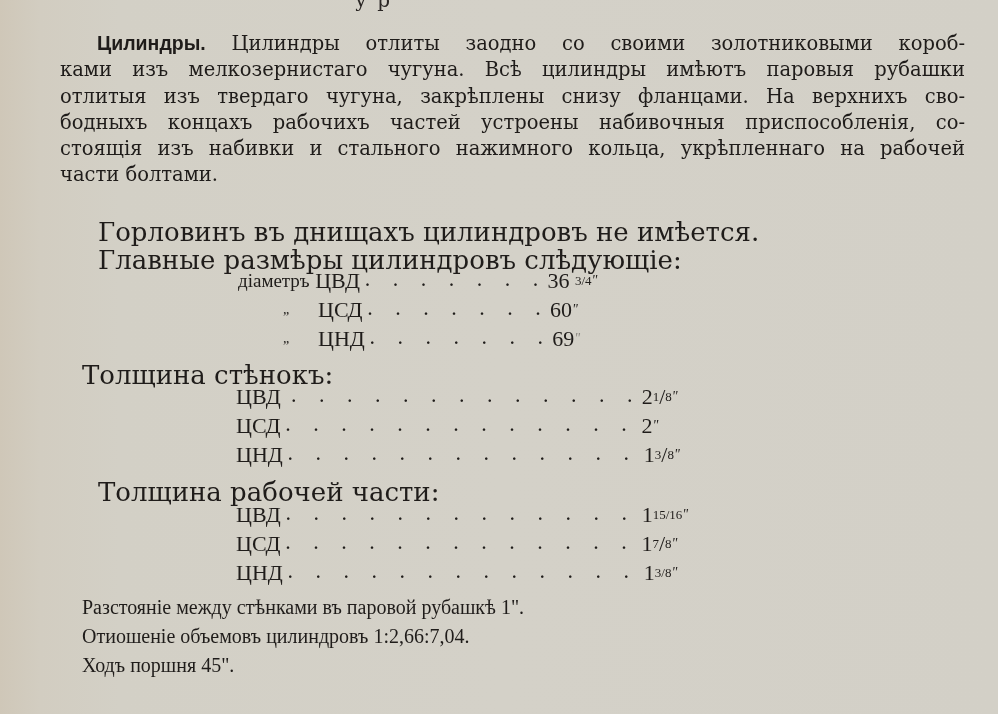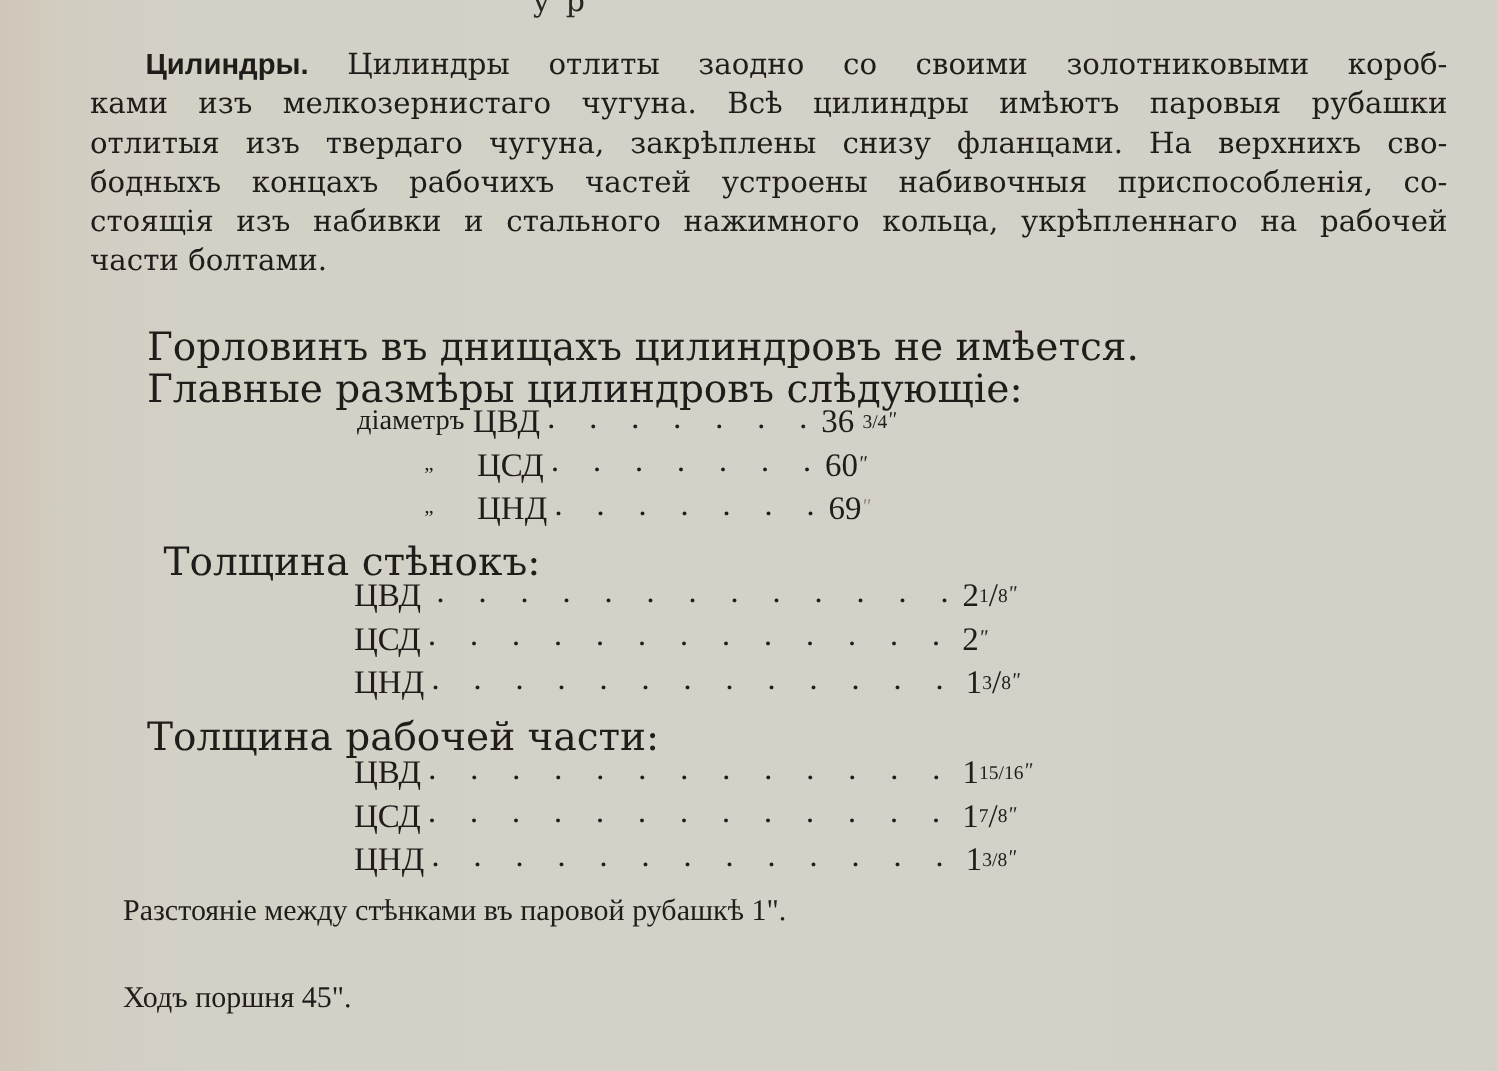--- a/index.html
+++ b/index.html
@@ -125,21 +125,21 @@
   <div class="spec-row" style="left:238px; top:268px;">
     <span class="spec-label" style="font-size:19px;">діаметръ</span>&nbsp;<span class="spec-label">ЦВД</span>&nbsp;<span class="spec-dots">. . . . . . .</span><span class="spec-val">36</span>&nbsp;<span class="frac">3</span><span class="frac-den">/</span><span class="frac-den">4</span><span class="inch">"</span>
   </div>
   <div class="spec-row" style="left:265px; top:297px;">
     <span class="spec-ditto">„</span>&nbsp;&nbsp;<span class="spec-label">ЦСД</span>&nbsp;<span class="spec-dots">. . . . . . .</span><span class="spec-val">60</span><span class="inch">"</span>
   </div>
   <div class="spec-row" style="left:265px; top:326px;">
     <span class="spec-ditto">„</span>&nbsp;&nbsp;<span class="spec-label">ЦНД</span>&nbsp;<span class="spec-dots">. . . . . . .</span><span class="spec-val">69</span><span class="inch" style="color:#8a8680;">"</span>
   </div>
 
-  <div class="ind-line" style="left:109px; top:360px;text-align:right;">Толщина стѣнокъ:</div>
+  <div class="ind-line" style="left:82px; top:360px;text-align:right;">Толщина стѣнокъ:</div>
   <div class="spec-row" style="left:236px; top:384px;">
     <span class="spec-label">ЦВД</span>&nbsp;&nbsp;<span class="spec-dots">. . . . . . . . . . . . .</span><span class="spec-val">2</span><span class="frac">1</span><span>/</span><span class="frac-den">8</span><span class="inch">"</span>
   </div>
   <div class="spec-row" style="left:236px; top:413px;">
     <span class="spec-label">ЦСД</span>&nbsp;<span class="spec-dots">. . . . . . . . . . . . .</span>&nbsp;<span class="spec-val">2</span><span class="inch">"</span>
   </div>
   <div class="spec-row" style="left:236px; top:442px;">
     <span class="spec-label">ЦНД</span>&nbsp;<span class="spec-dots">. . . . . . . . . . . . .</span>&nbsp;<span class="spec-val">1</span><span class="frac">3</span><span>/</span><span class="frac-den">8</span><span class="inch">"</span>
   </div>
 
@@ -148,15 +148,16 @@
     <span class="spec-label">ЦВД</span>&nbsp;<span class="spec-dots">. . . . . . . . . . . . .</span>&nbsp;<span class="spec-val">1</span><span class="frac">15</span><span class="frac-den">/</span><span class="frac-den">16</span><span class="inch">"</span>
   </div>
   <div class="spec-row" style="left:236px; top:531px;">
     <span class="spec-label">ЦСД</span>&nbsp;<span class="spec-dots">. . . . . . . . . . . . .</span>&nbsp;<span class="spec-val">1</span><span class="frac">7</span><span>/</span><span class="frac-den">8</span><span class="inch">"</span>
   </div>
   <div class="spec-row" style="left:236px; top:560px;">
     <span class="spec-label">ЦНД</span>&nbsp;<span class="spec-dots">. . . . . . . . . . . . .</span>&nbsp;<span class="spec-val">1</span><span class="frac">3</span><span class="frac-den">/</span><span class="frac-den">8</span><span class="inch">"</span>
   </div>
 
   <div class="closing" style="top:596px;">Разстояніе между стѣнками въ паровой рубашкѣ 1".</div>
+  <div class="closing" style="top:625px;">Отиошеніе объемовъ цилиндровъ 1:2,66:7,04.</div>
   <div class="closing" style="top:654px;">Ходъ поршня 45".</div>
 
 </div>
 
 </body></html>

